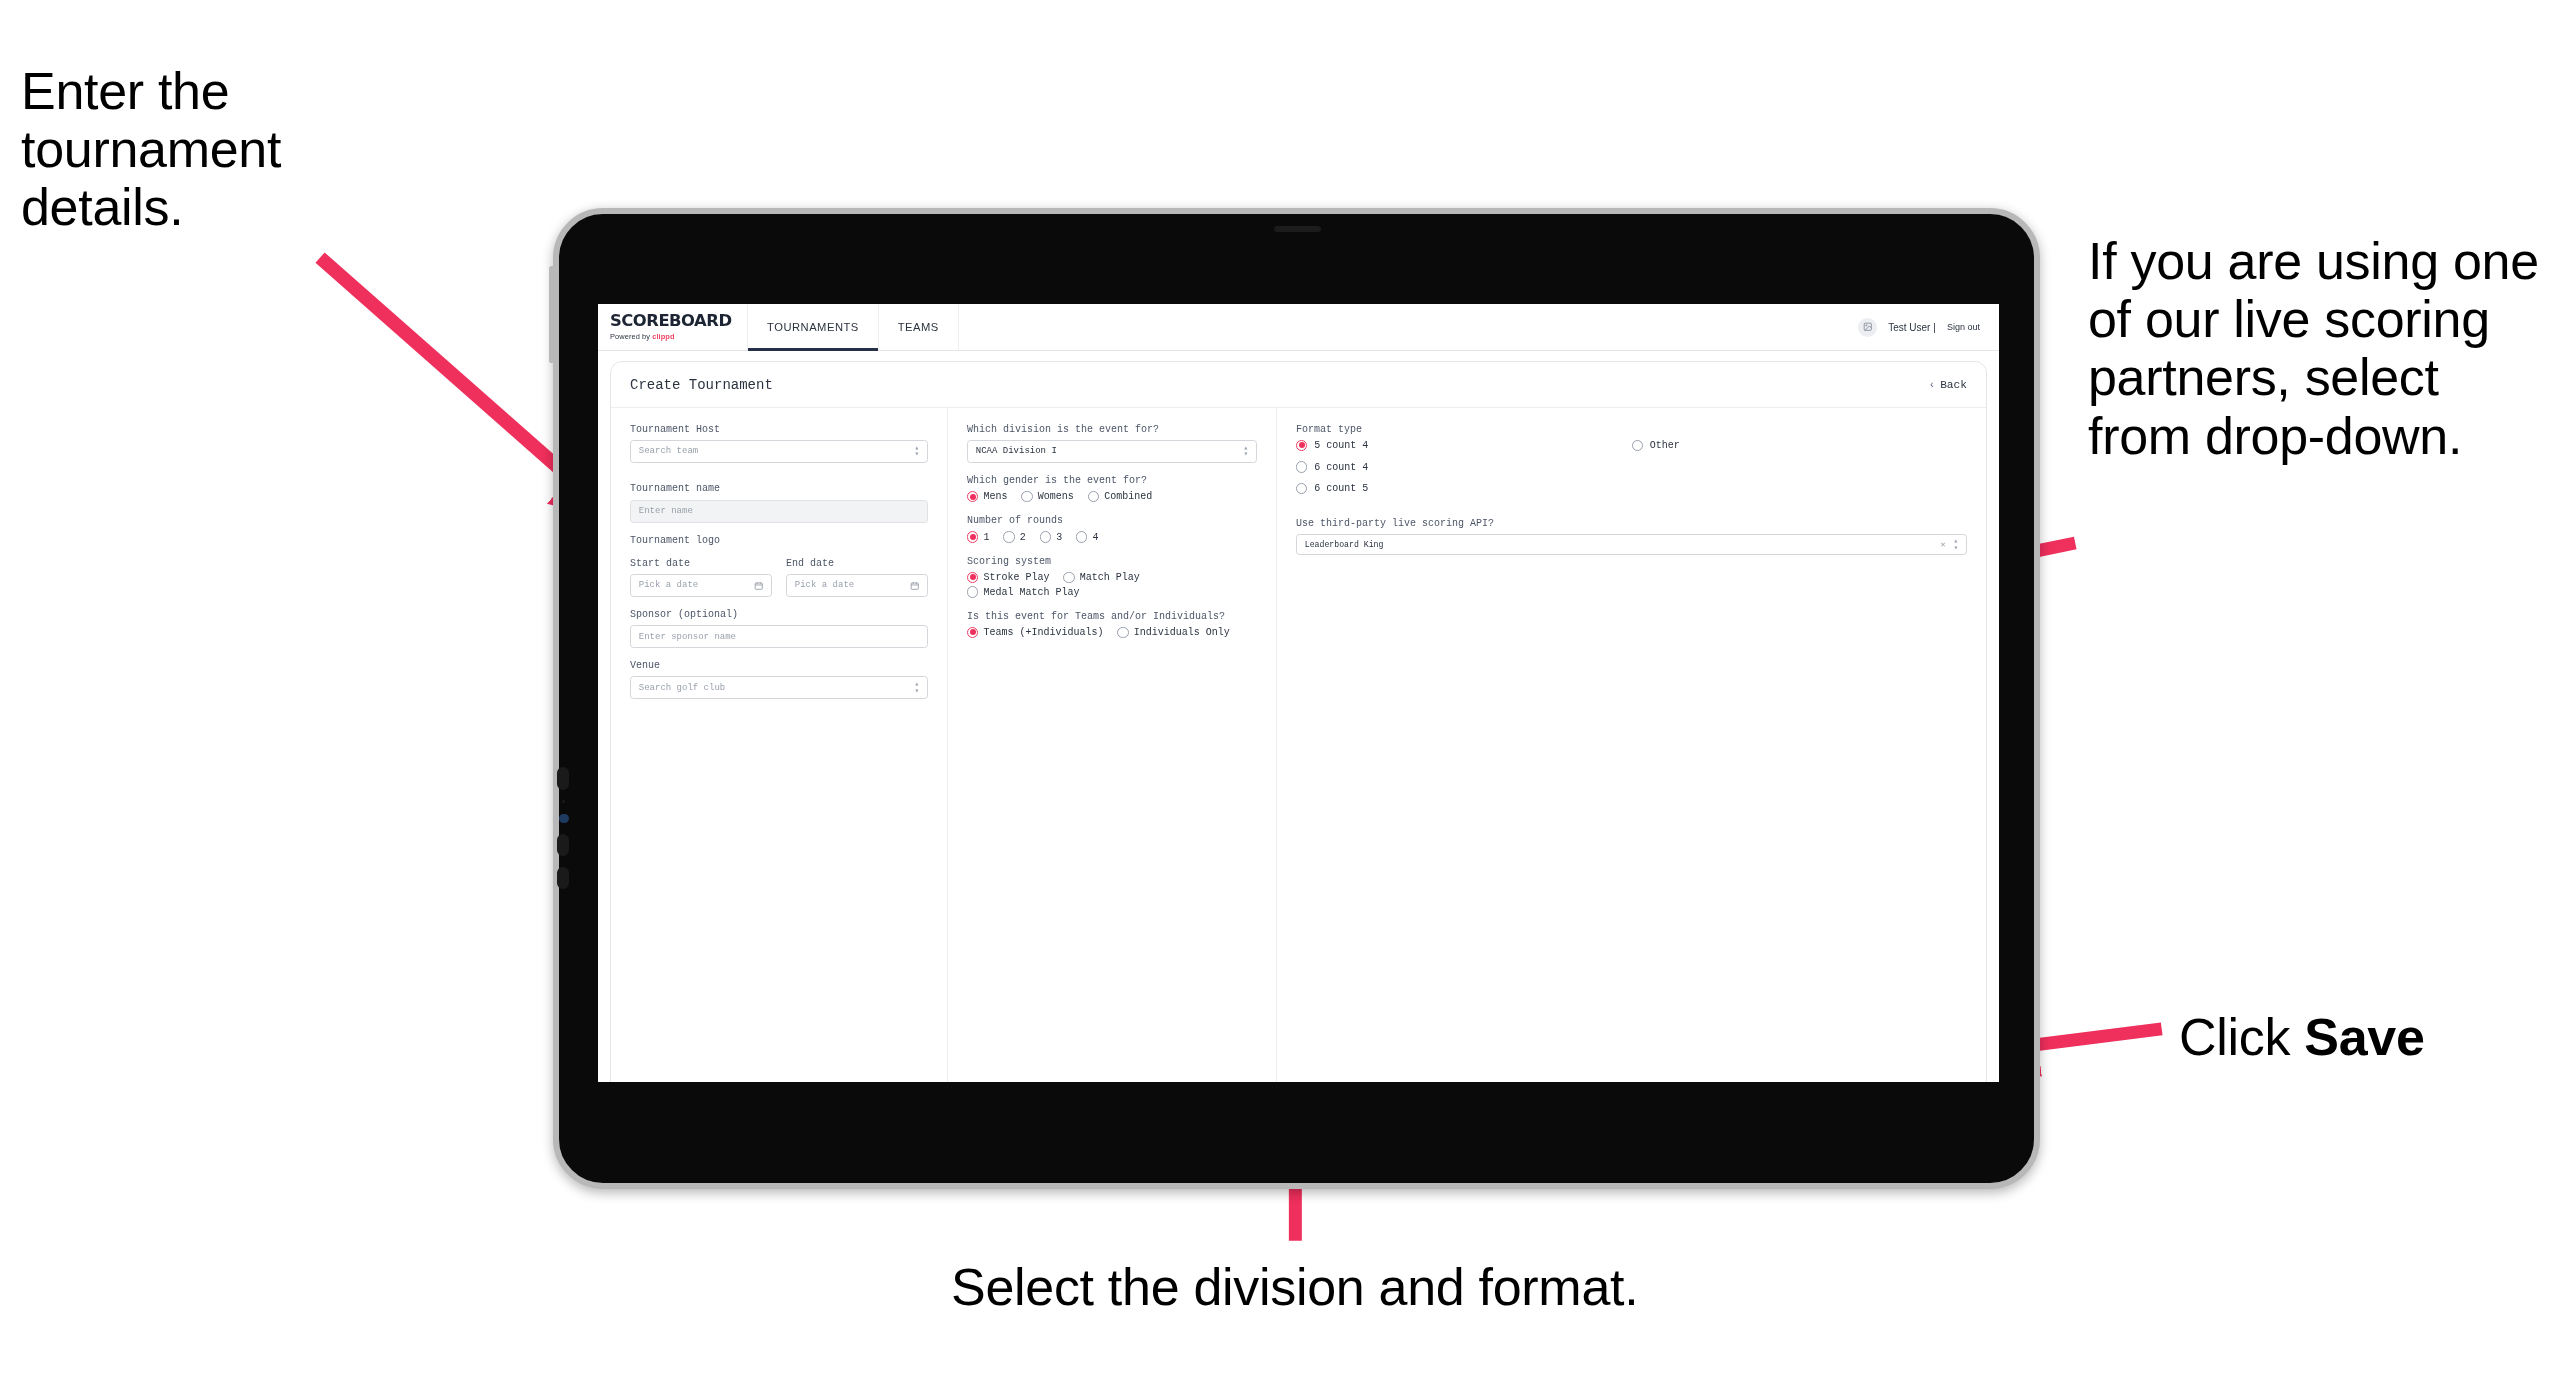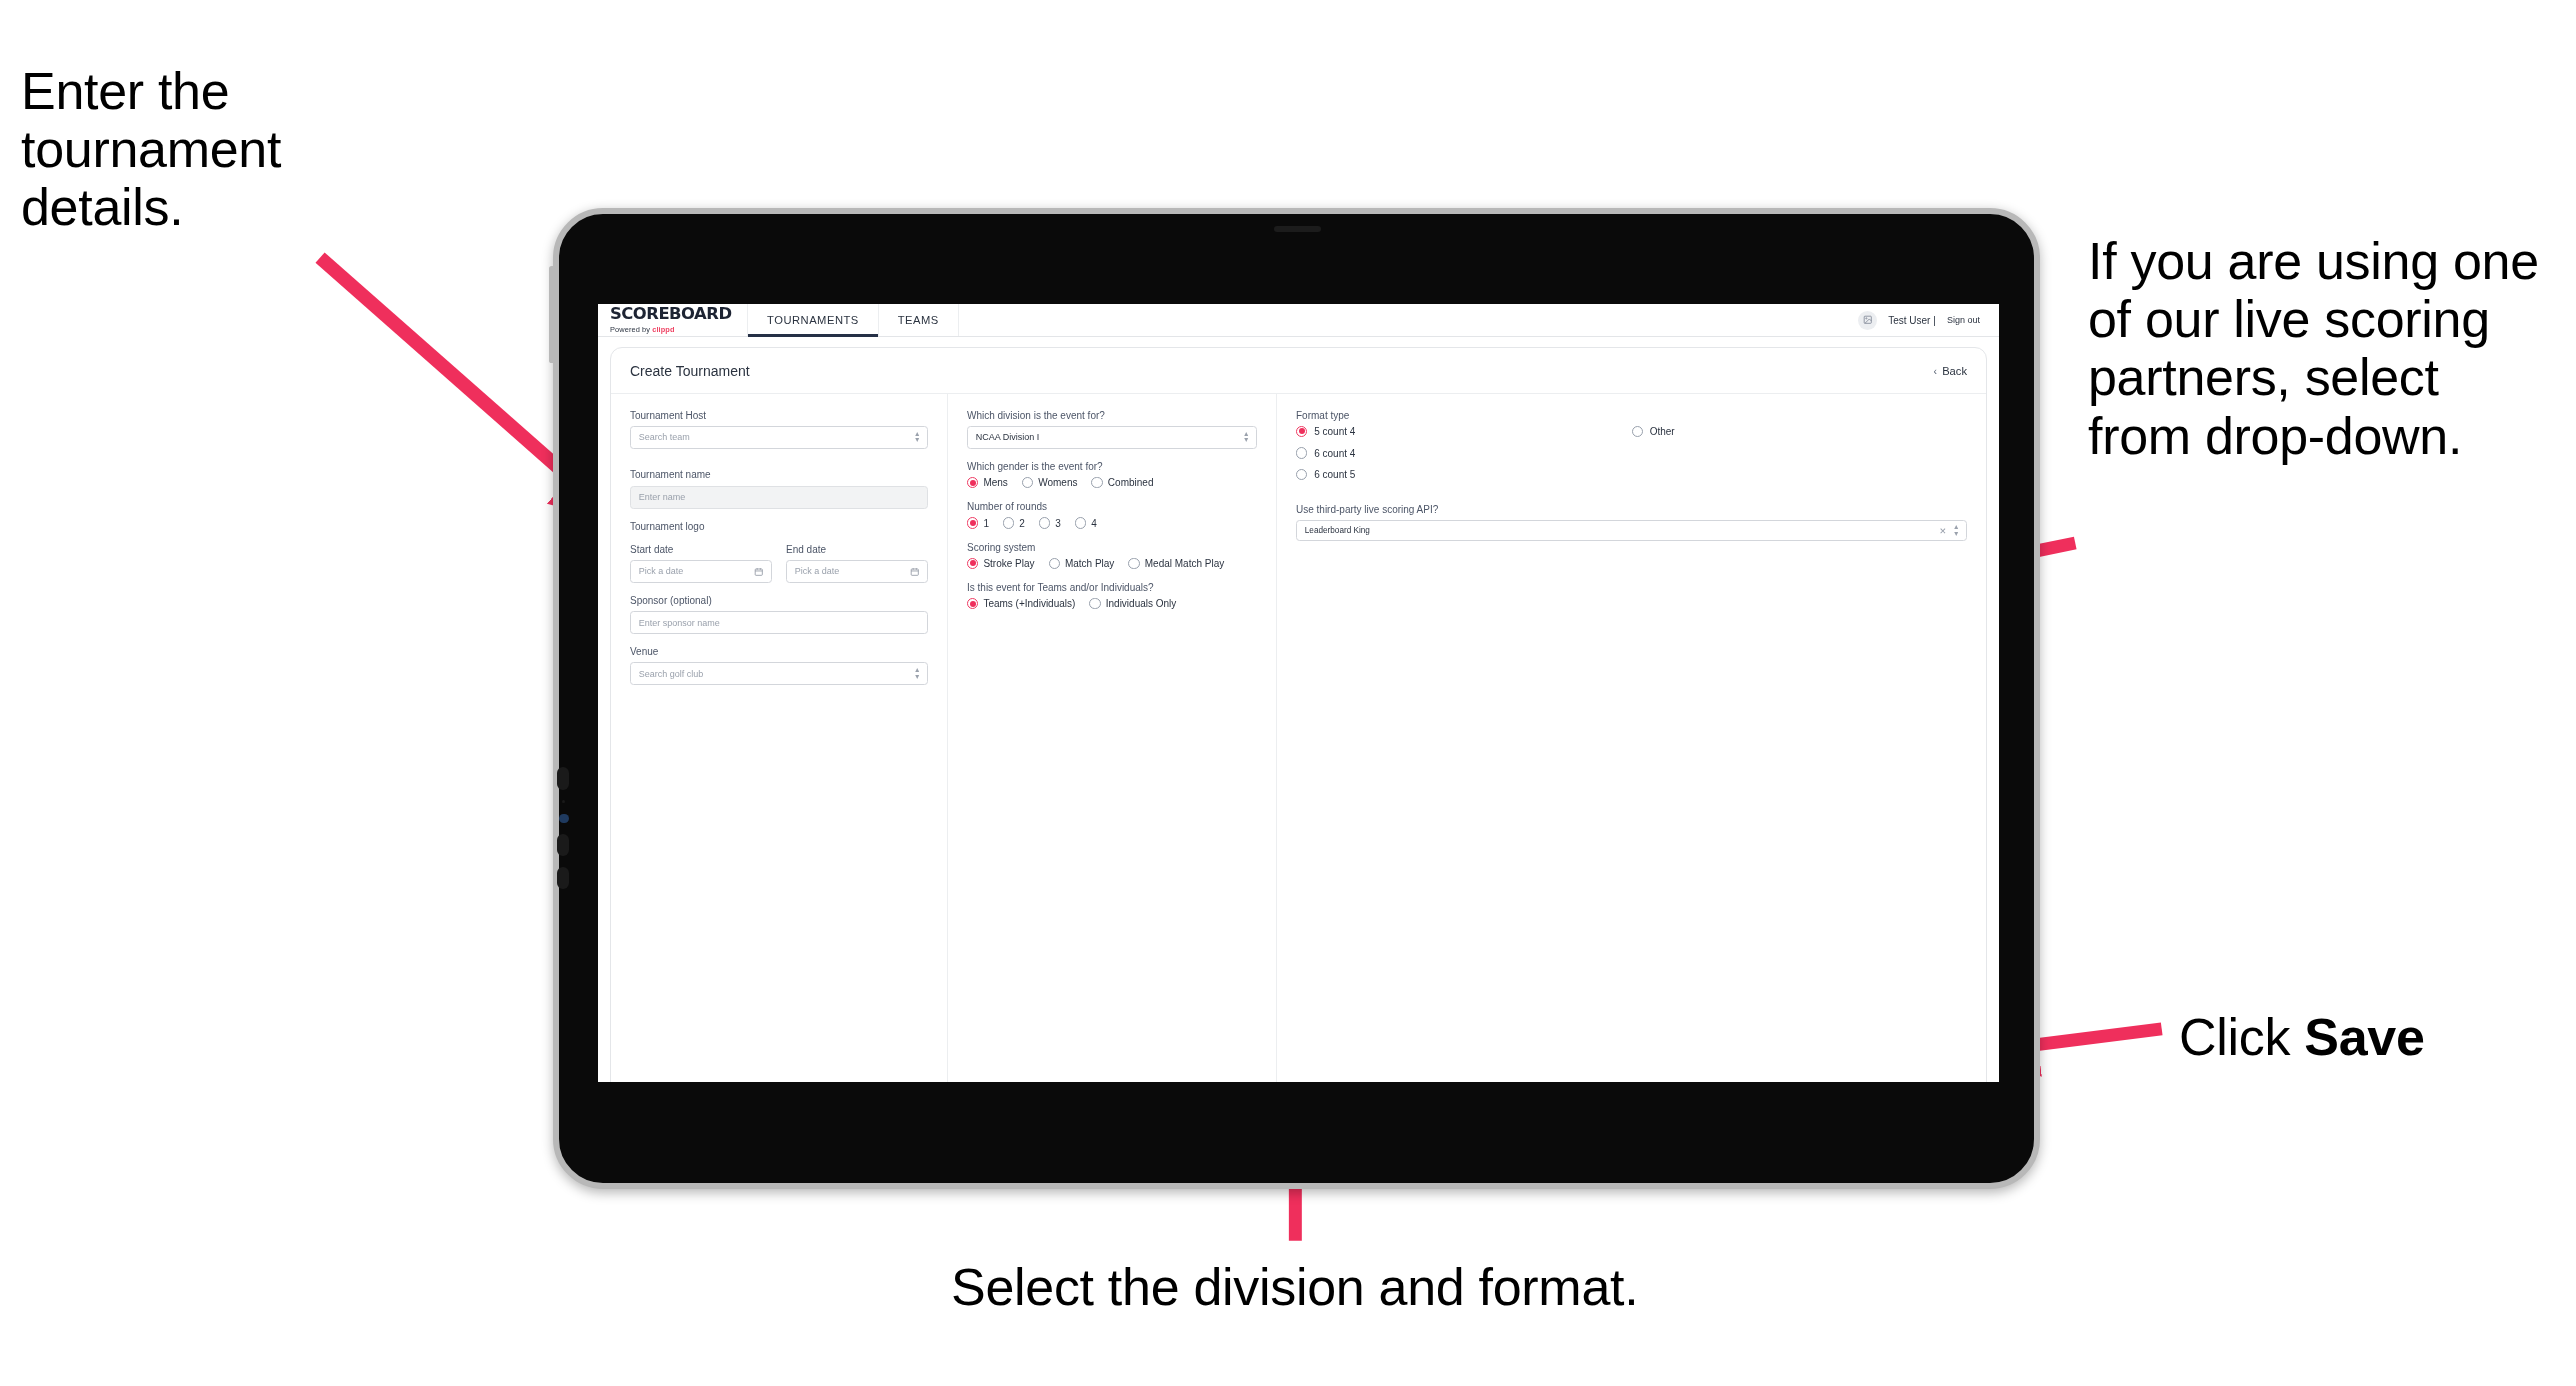--- a/index.html
+++ b/index.html
@@ -57,21 +57,21 @@
   .screen {
     position:absolute;
     left:39px; top:90px;
     width:1401px; height:778px;
     background:#ffffff;
     overflow:hidden;
   }
 
   
   .appbar {
-    height:33px; background:#fff;
+    height:47px; background:#fff;
     border-bottom:0.9px solid #e3e5e8;
     display:flex; align-items:stretch;
     position:relative;
   }
   .brand {
     display:flex; flex-direction:column; justify-content:center;
     padding:0 15.6px 0 12px; min-width:112px;
     border-right:0.9px solid #eceef0;
   }
   .brand-title {
@@ -102,21 +102,21 @@
     width:19px; height:19px; border-radius:50%;
     background:#eceef1; display:flex; align-items:center; justify-content:center;
   }
   .user-name { font-size:10px; color:#2b3340; }
   .signout { font-size:9px; color:#2b3340; cursor:pointer; }
 
   
   .card {
     margin:10.4px 12px 0 12px;
     background:#fff; border:0.9px solid #e4e6e9; border-radius:12px;
-    height:844px; display:flex; flex-direction:column;
+    height:844px; display:flex; flex-direction:column;font-family:Liberation Mono, monospace;
   }
   .card-head {
     display:flex; align-items:center; justify-content:space-between;
     padding:14.7px 19px 14px 19px;
   }
   .card-title { font-size:14px; color:#2b3340; }
   .back-link {
     font-size:11.2px; color:#2b3340; display:flex; align-items:center; gap:5.2px;
     cursor:pointer;
   }

